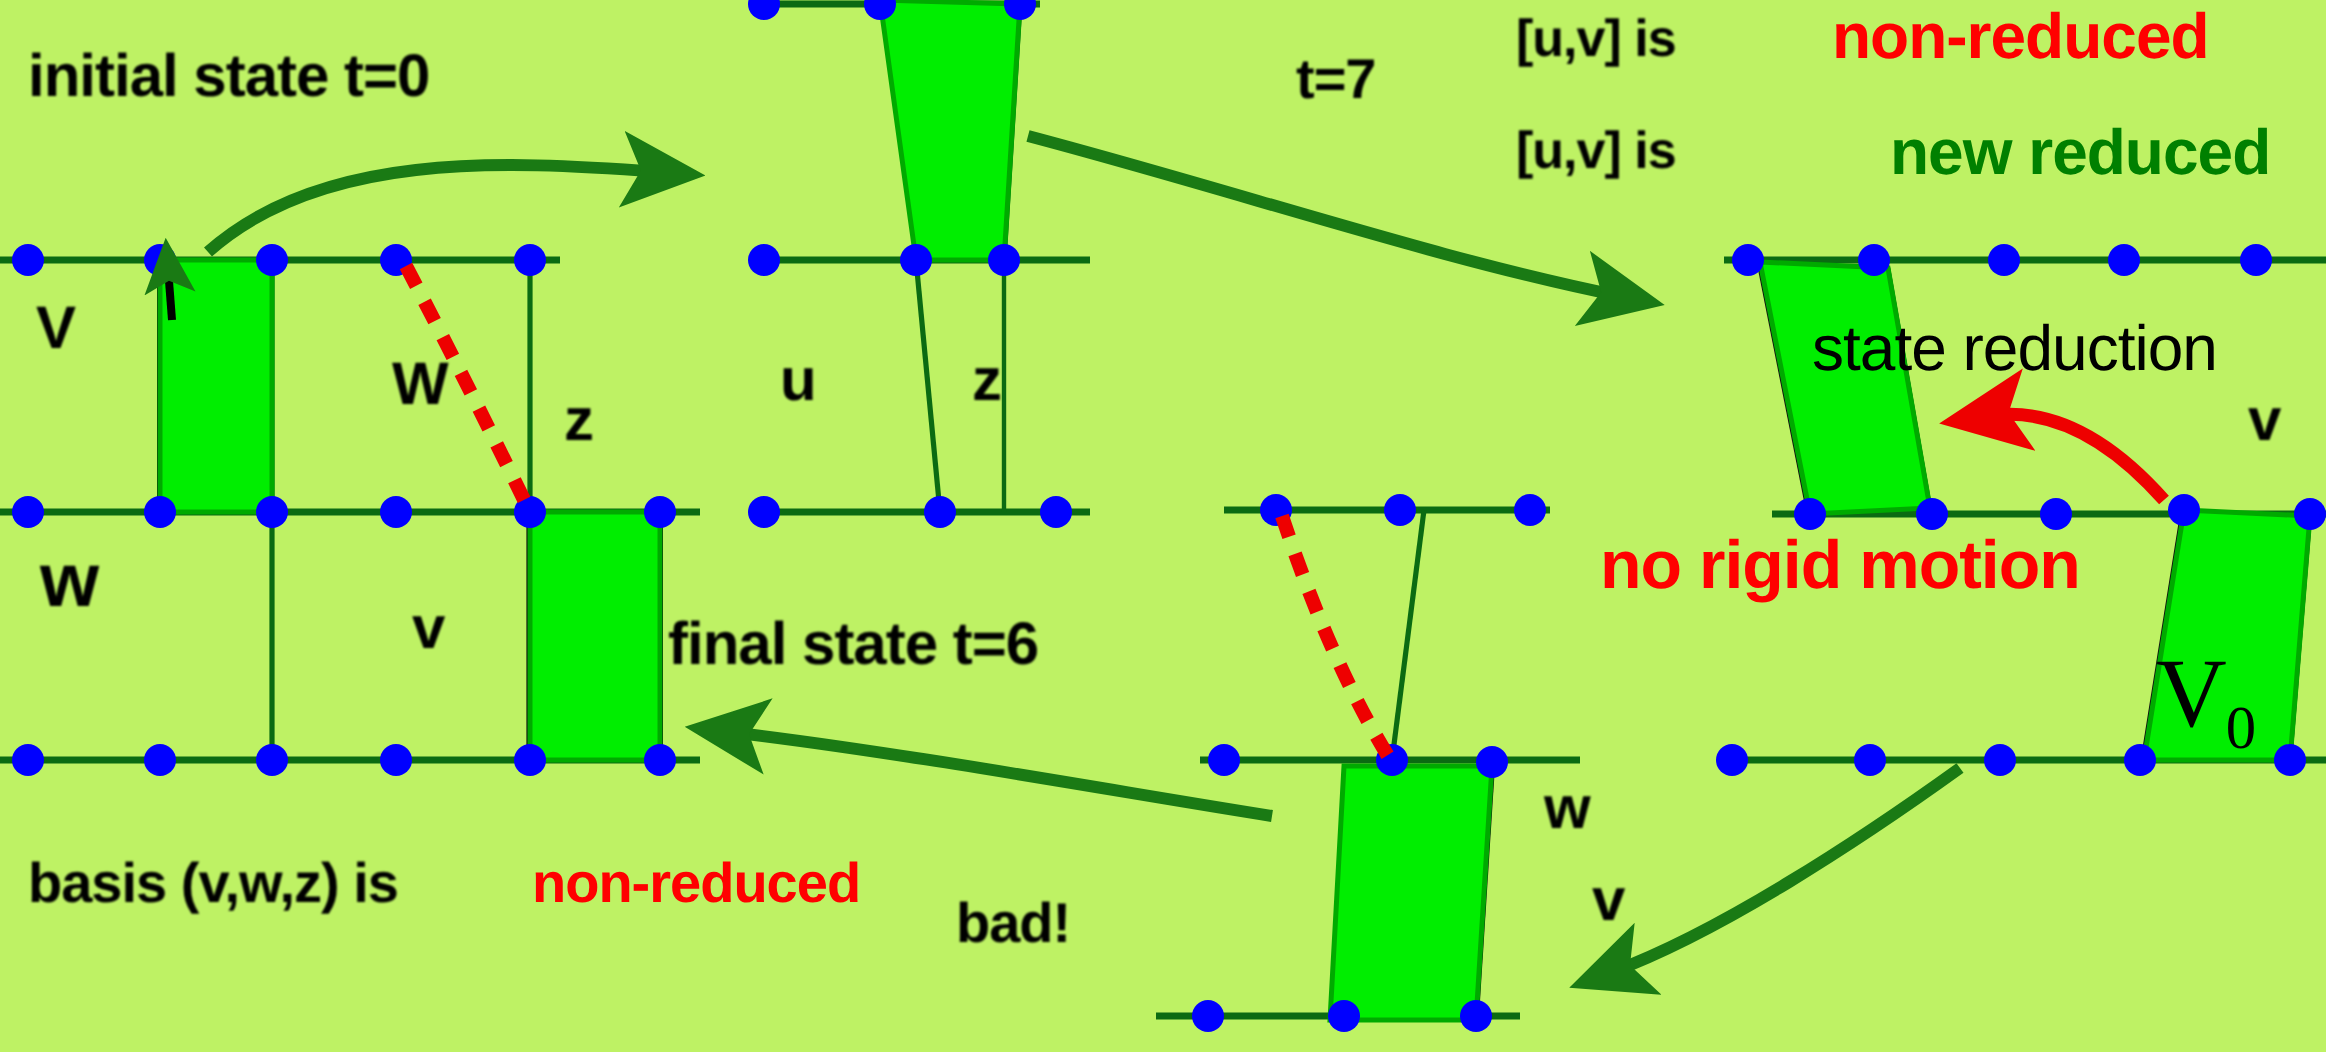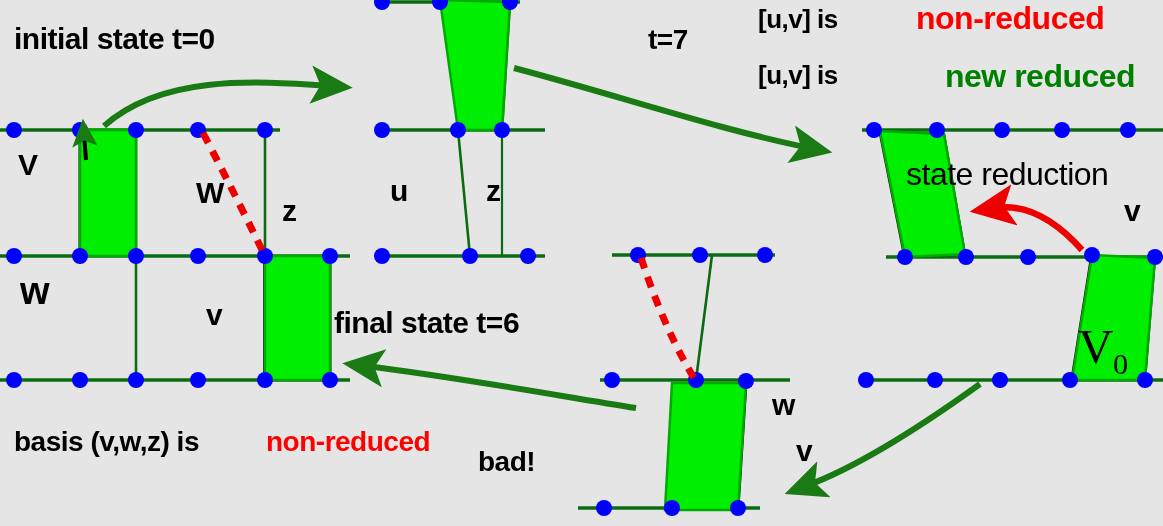--- a/index.html
+++ b/index.html
@@ -5,21 +5,21 @@
 <style>
   html,body{margin:0;padding:0;background:#ffffff;}
   body{
     font-family:"Liberation Sans", sans-serif;
     -webkit-font-smoothing:none;
   }
   #stage{
     position:relative;
     width:1163px;
     height:526px;
-    background:#e5e5e5;
+    background:#bef264;
     overflow:hidden;
     text-align:center;
   }
   svg.layer{
     position:absolute;
     left:0; top:0;
     width:1163px;
     height:526px;
     overflow:visible;
   }
@@ -204,20 +204,21 @@
   <div class="lbl lbl-black blur-txt" style="left:758px; top:62px; font-size:26px;">[u,v] is</div>
 
   <div class="lbl lbl-red" style="left:916px; top:2px; font-size:32px;">non-reduced</div>
 
   <div class="lbl lbl-green" style="left:945px; top:60px; font-size:32px;">new reduced</div>
 
   <div class="lbl lbl-black" style="left:906px; top:158px; font-size:32px; font-weight:normal;">
     <span>state reduction</span>
   </div>
 
+  <div class="lbl lbl-red" style="left:800px; top:266px; font-size:34px;">no rigid motion</div>
 
   <div class="lbl lbl-black" style="left:1078px; top:322px; font-size:49px;">
     <span class="v0lbl">V</span><span class="v0lbl sub">0</span>
   </div>
 
   <div class="lbl lbl-black blur-txt" style="left:18px; top:150px; font-size:30px;">V</div>
 
   <div class="lbl lbl-black blur-txt" style="left:196px; top:178px; font-size:30px;">W</div>
 
   <div class="lbl lbl-black blur-txt" style="left:282px; top:196px; font-size:30px;">z</div>

